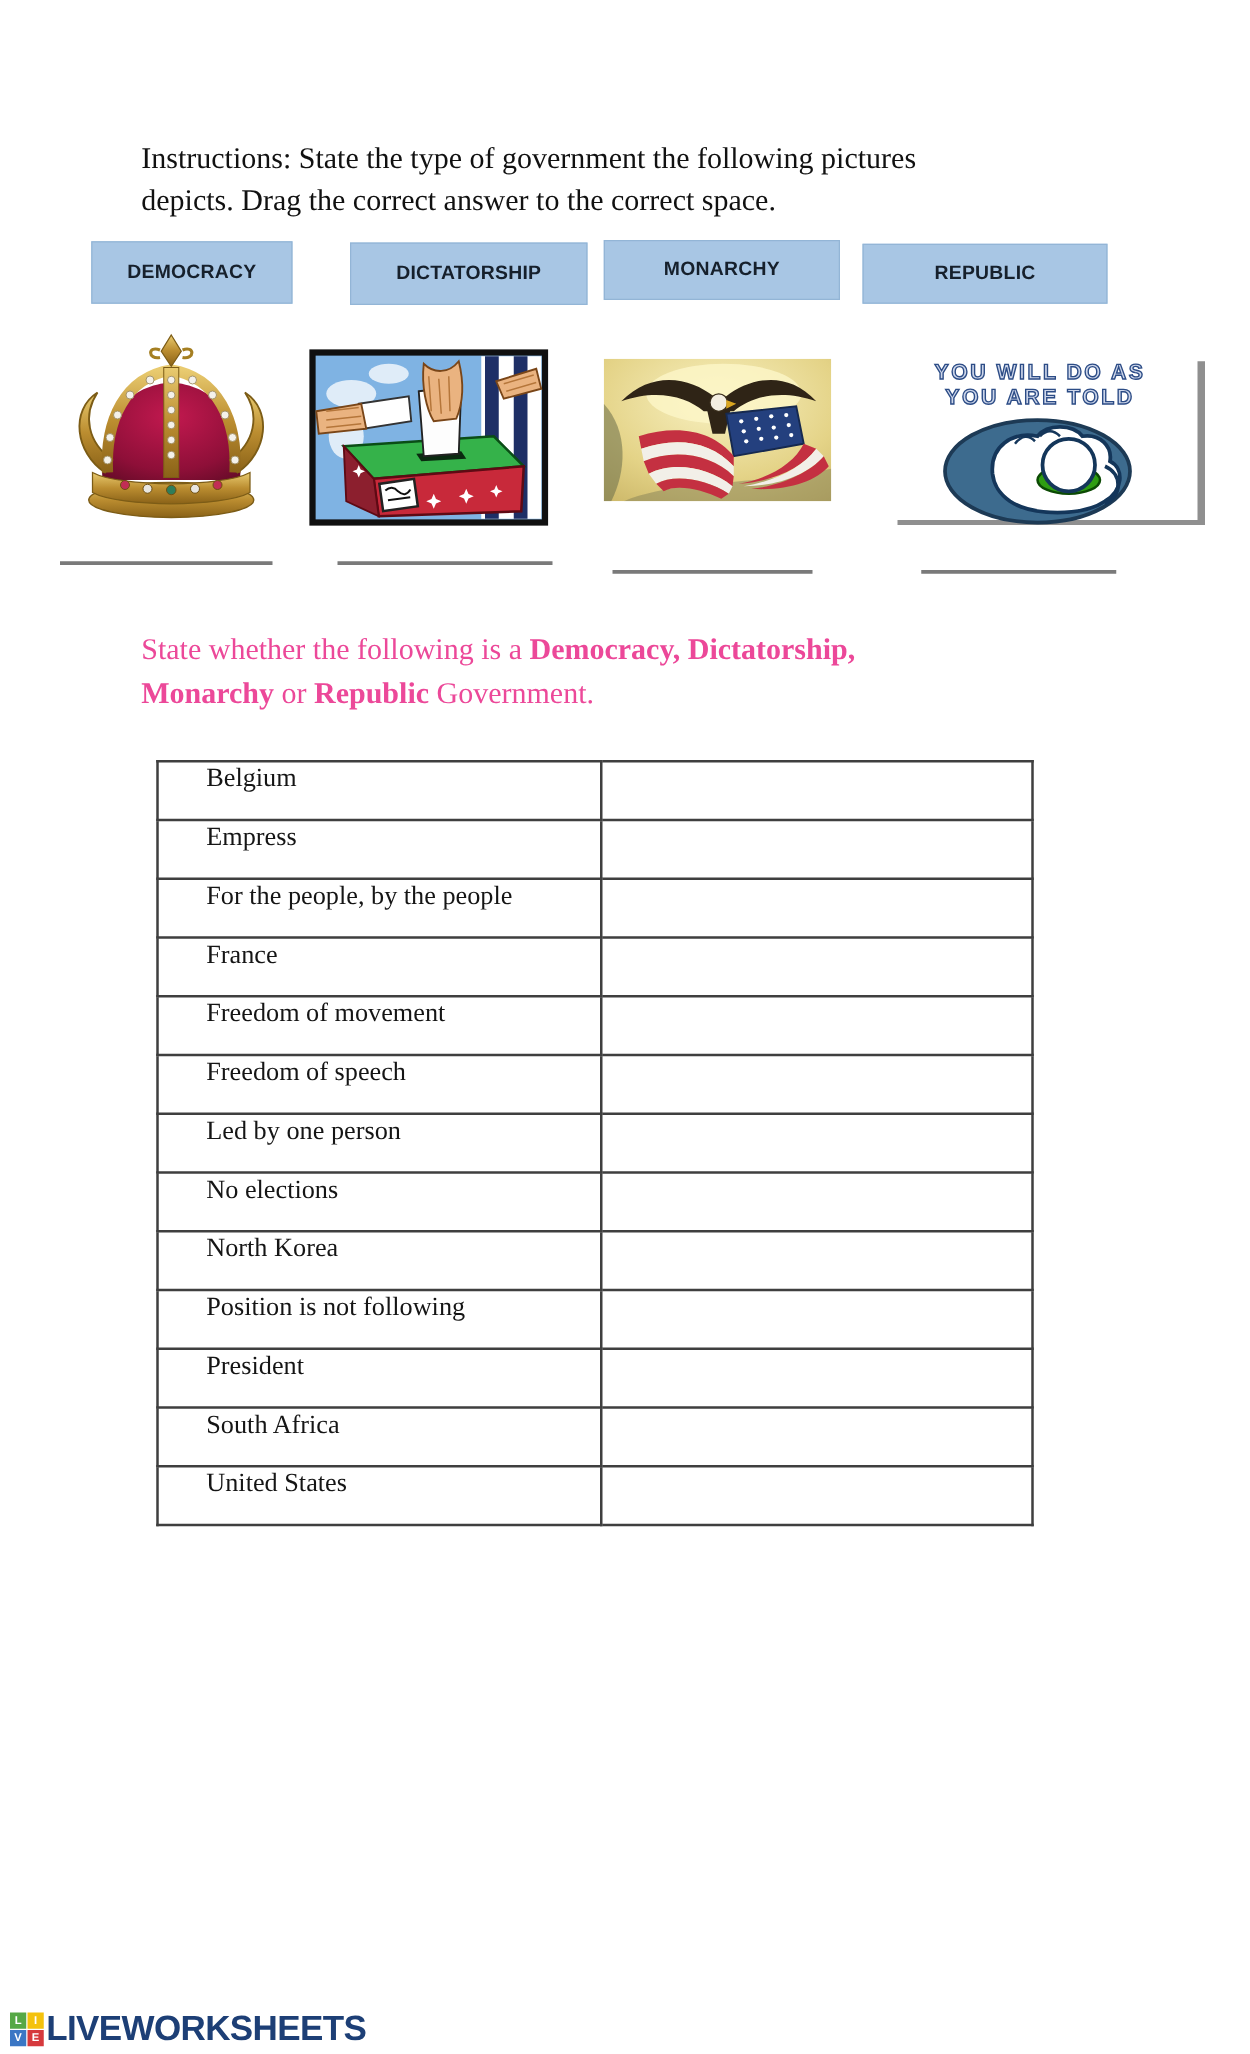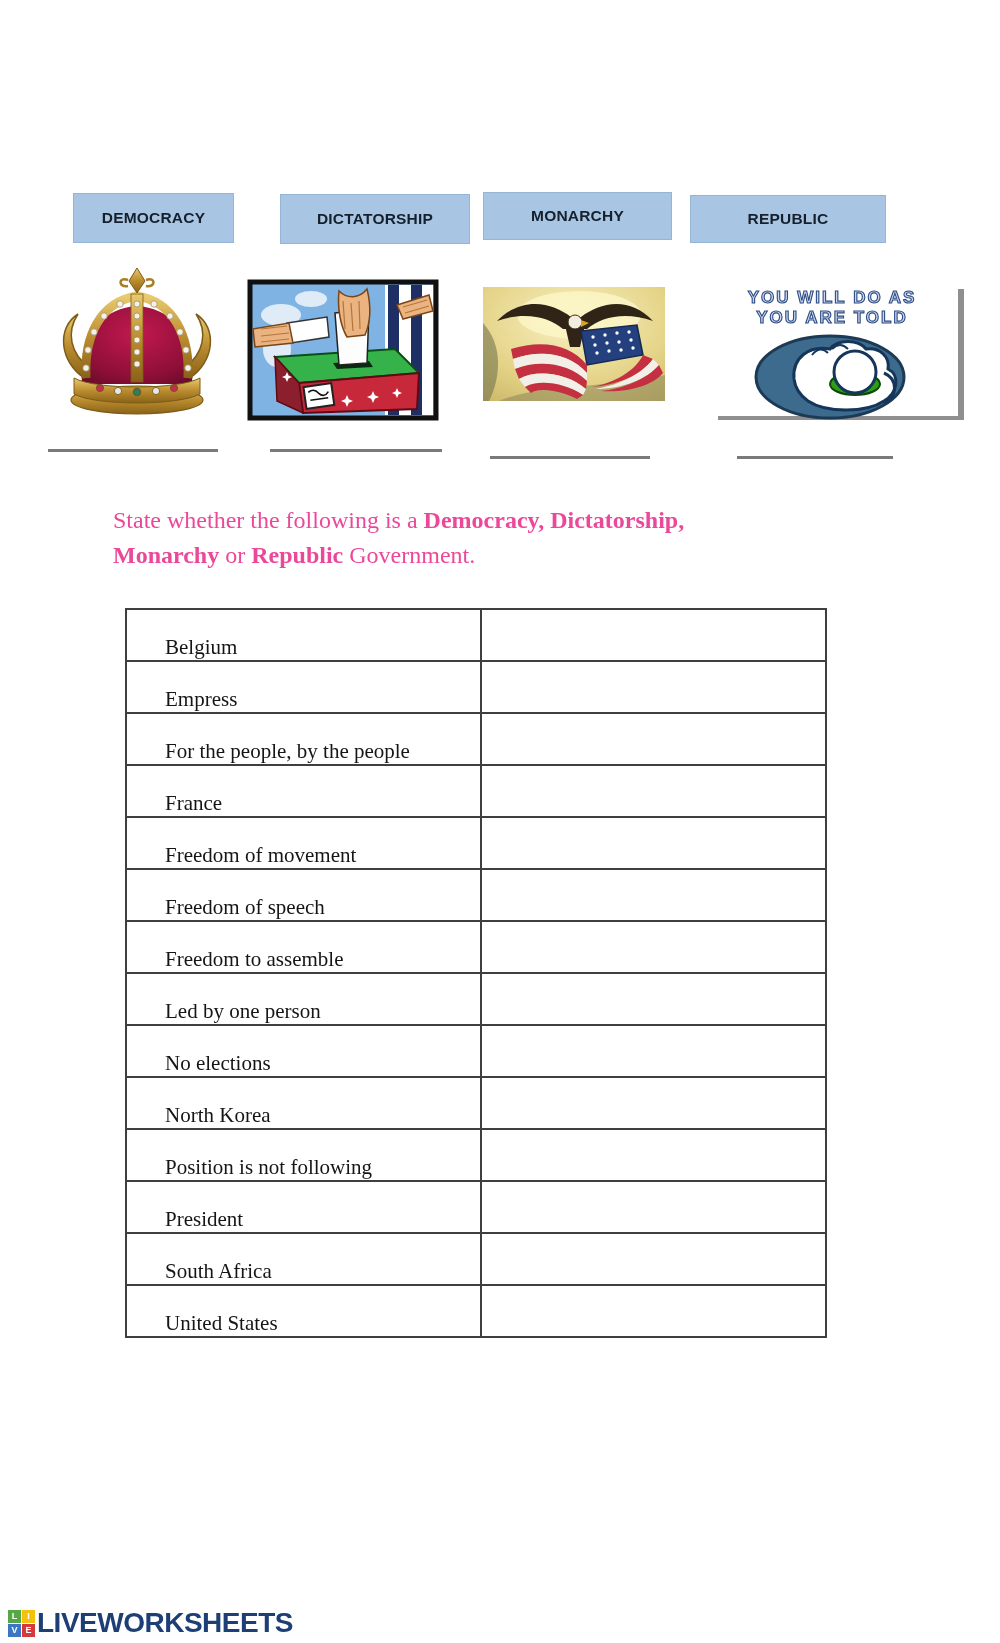--- a/index.html
+++ b/index.html
@@ -46,21 +46,21 @@
   .section2 b { font-weight:bold; }
 
   table.qtable {
     position:absolute; left:125px; top:608px; width:700px;
     border-collapse:collapse; table-layout:fixed;
   }
   table.qtable td {
     border:2px solid #3f3f3f; height:47px; vertical-align:top;
     font-size:21px; color:#151515;
   }
-  td.prompt-cell { width:355px; padding:25px 6px 0 38px; }
+  td.prompt-cell { width:355px; padding:0 6px 0 38px; }
   td.answer-cell { width:345px; cursor:text; }
 
   .footer { position:absolute; left:8px; top:1605px; height:36px; display:flex; align-items:center; }
   .logo-grid {
     display:grid; grid-template-columns:13px 13px; grid-template-rows:13px 13px;
     gap:1px; margin-right:2px;
   }
   .logo-grid span {
     display:block; width:13px; height:13px; color:#fff; text-align:center;
     font:bold 9px/13px "Liberation Sans", sans-serif;
@@ -70,20 +70,24 @@
   .brand {
     font-family:"Liberation Sans", sans-serif; font-weight:800; font-size:28px;
     color:#1d3f76; letter-spacing:-0.5px;
   }
 </style>
 </head>
 <body>
 
 <div class="page">
 
+  <p class="instructions">
+    <span>Instructions: State the type of government the following pictures</span><br>
+    <span>depicts. Drag the correct answer to the correct space.</span>
+  </p>
 
   <div class="bank-box bb1">DEMOCRACY</div>
   <div class="bank-box bb2">DICTATORSHIP</div>
   <div class="bank-box bb3">MONARCHY</div>
   <div class="bank-box bb4">REPUBLIC</div>
 
   <svg class="pic pic-crown" viewBox="0 0 178 160">
     <defs>
       <linearGradient id="gold" x1="0" y1="0" x2="0" y2="1">
         <stop offset="0" stop-color="#e9cb70"></stop>
@@ -253,24 +257,20 @@
         </tr>
       <tr>
           <td class="prompt-cell">Freedom of movement</td>
           <td class="answer-cell"></td>
         </tr>
       <tr>
           <td class="prompt-cell">Freedom of speech</td>
           <td class="answer-cell"></td>
         </tr>
       <tr>
-          <td class="prompt-cell">Freedom to assemble</td>
-          <td class="answer-cell"></td>
-        </tr>
-      <tr>
           <td class="prompt-cell">Led by one person</td>
           <td class="answer-cell"></td>
         </tr>
       <tr>
           <td class="prompt-cell">No elections</td>
           <td class="answer-cell"></td>
         </tr>
       <tr>
           <td class="prompt-cell">North Korea</td>
           <td class="answer-cell"></td>

